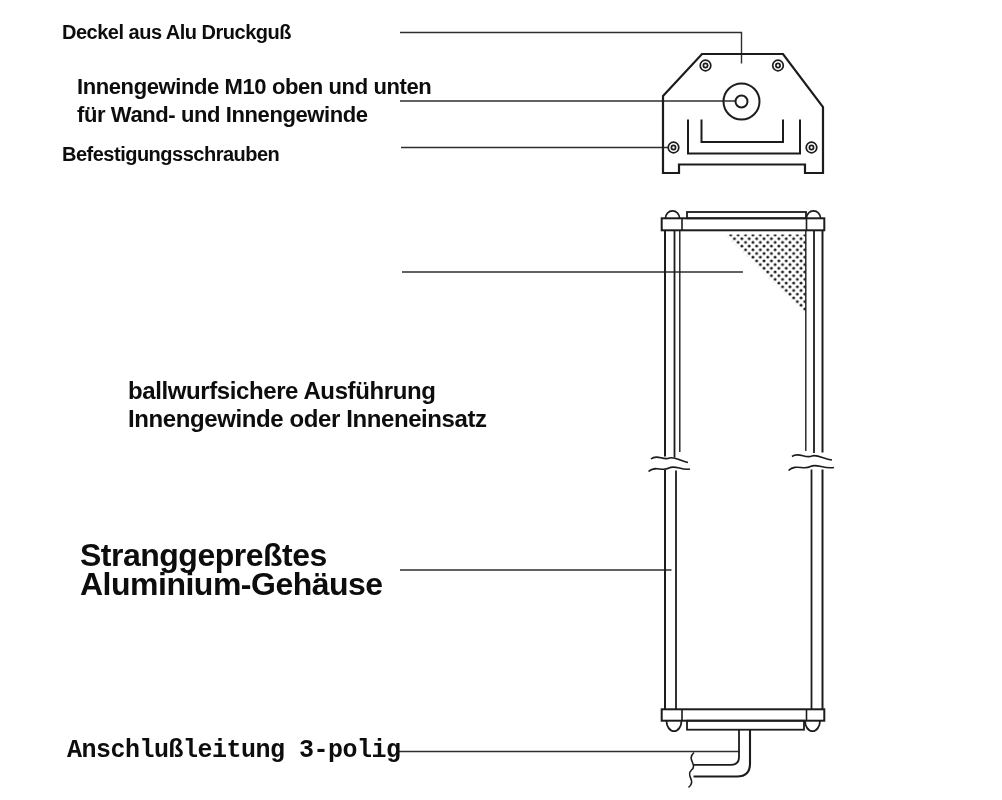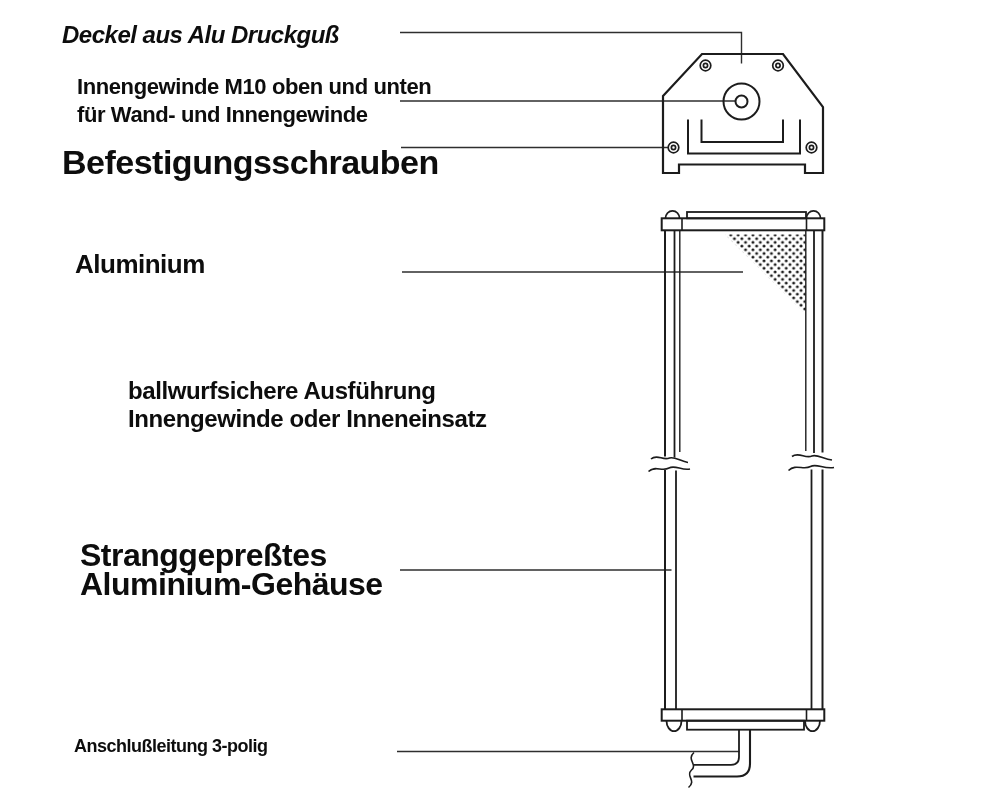--- a/index.html
+++ b/index.html
@@ -20,27 +20,27 @@
     left: 0;
     top: 0;
   }
   .lbl {
     position: absolute;
     color: #0d0d0d;
     font-weight: 700;
     white-space: nowrap;
   }
   .lbl span { display: block; }
-  .lbl-deckel      { left: 62px;  top: 21px;  font-size: 24px; letter-spacing: -0.5px; font-style: italic; }
+  .lbl-deckel      { left: 62px;  top: 21px;  font-size: 20px; letter-spacing: -0.5px; }
   .lbl-innen       { left: 41px;  top: 73px;  font-size: 22px; line-height: 28px; letter-spacing: -0.4px; margin-left: 36px; }
-  .lbl-befestigung { left: 62px;  top: 143px; font-size: 34px; letter-spacing: -0.5px; }
+  .lbl-befestigung { left: 62px;  top: 143px; font-size: 20px; letter-spacing: -0.5px; }
   .lbl-lochblech   { left: 75px;  top: 249px; font-size: 26px; line-height: 30px; letter-spacing: -0.5px; }
   .lbl-ballwurf    { left: 128px; top: 377px; font-size: 24px; line-height: 28px; letter-spacing: -0.4px; }
   .lbl-gehaeuse    { left: 80px;  top: 541px; font-size: 32px; line-height: 29px; letter-spacing: -0.5px; }
-  .lbl-anschluss   { left: 74px;  top: 736px; font-size: 18px; letter-spacing: -0.5px; }
+  .lbl-anschluss   { left: 67px;  top: 736px; font-size: 25px; letter-spacing: -0.5px; font-family: Liberation Mono, monospace; }
 
   .ink    { stroke: #1c1c1c; fill: none; }
   .leader { stroke: #2e2e2e; fill: none; stroke-width: 1.4; }
   .dotfill { fill: #1c1c1c; stroke: none; }
 </style>
 </head>
 <body>
 
 <div class="stage">
 
@@ -152,21 +152,20 @@
   <div class="lbl lbl-innen">
     <span>Innengewinde M10 oben und unten</span>
     <span>für Wand- und Innengewinde</span>
   </div>
 
   <div class="lbl lbl-befestigung">
     <span>Befestigungsschrauben</span>
   </div>
 
   <div class="lbl lbl-lochblech">
-    <span>Aluminium</span>
   </div>
 
   <div class="lbl lbl-ballwurf">
     <span>ballwurfsichere Ausführung</span>
     <span>Innengewinde oder Inneneinsatz</span>
   </div>
 
   <div class="lbl lbl-gehaeuse">
     <span>Stranggepreßtes</span>
     <span>Aluminium-Gehäuse</span>

